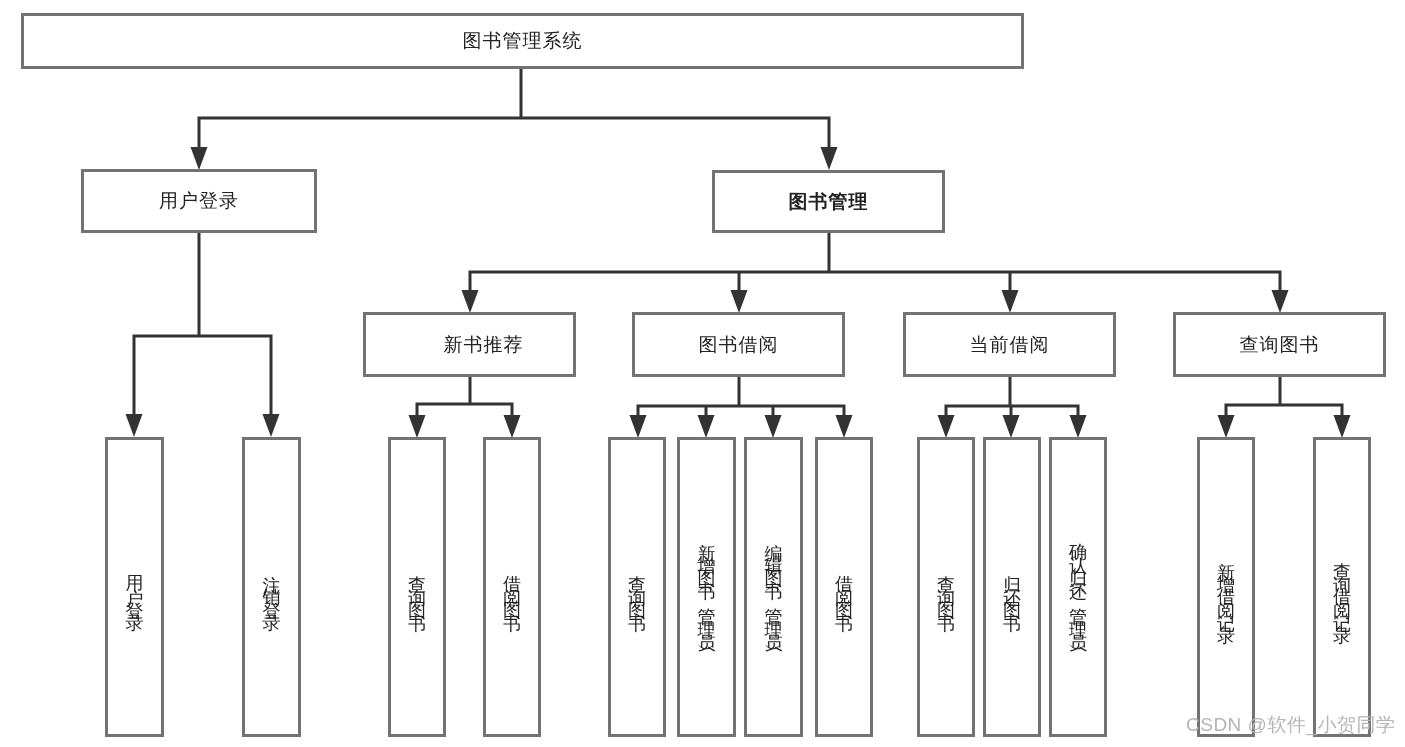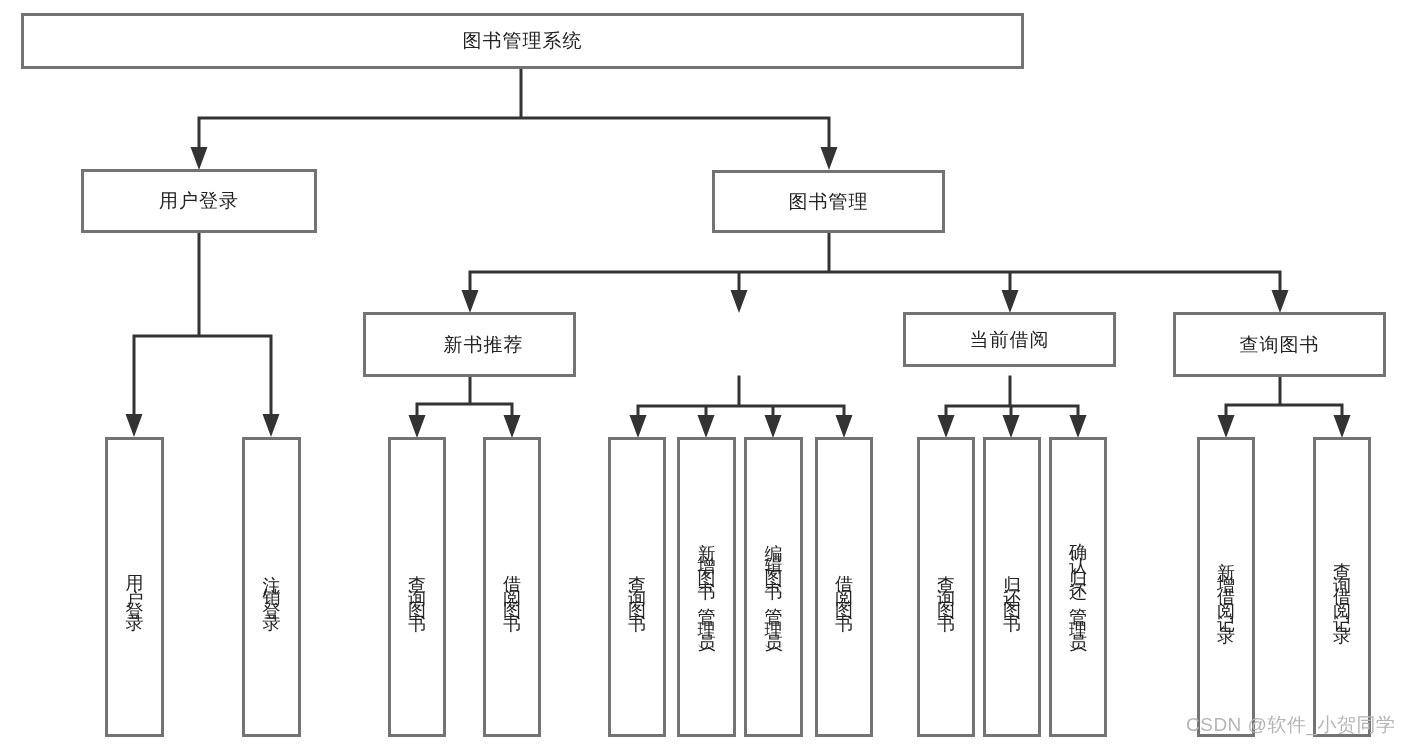--- a/index.html
+++ b/index.html
@@ -72,28 +72,31 @@
              M1226 438 l-8.5 -23 h17 z M1342 438 l-8.5 -23 h17 z"></path>
   </svg>
 
   <div class="node h-node" style="left:21px; top:13px; width:1003px; height:56px;">
     <span>图书管理系统</span>
   </div>
 
   <div class="node h-node" style="left:81px; top:169px; width:236px; height:64px;">
     <span>用户登录</span>
   </div>
-  <div class="node h-node" style="left:712px; top:170px; width:233px; height:63px;">
+  <div class="node h-node" style="left:712px; top:170px; width:233px; height:63px;font-weight:bold;">
     <span>图书管理</span>
   </div>
 
   <div class="node h-node" style="left:363px; top:312px; width:213px; height:65px;padding-left:28px;">
     <span>新书推荐</span>
   </div>
-  <div class="node h-node" style="left:903px; top:312px; width:213px; height:55px;">
+  <div class="node h-node" style="left:632px; top:312px; width:213px; height:65px;">
+    <span>图书借阅</span>
+  </div>
+  <div class="node h-node" style="left:903px; top:312px; width:213px; height:65px;">
     <span>当前借阅</span>
   </div>
   <div class="node h-node" style="left:1173px; top:312px; width:213px; height:65px;">
     <span>查询图书</span>
   </div>
 
   <div class="node leaf-node" style="left:105px; top:437px; width:59px; height:300px;">
     <span class="vtext">用户登录</span>
   </div>
   <div class="node leaf-node" style="left:242px; top:437px; width:59px; height:300px;">

